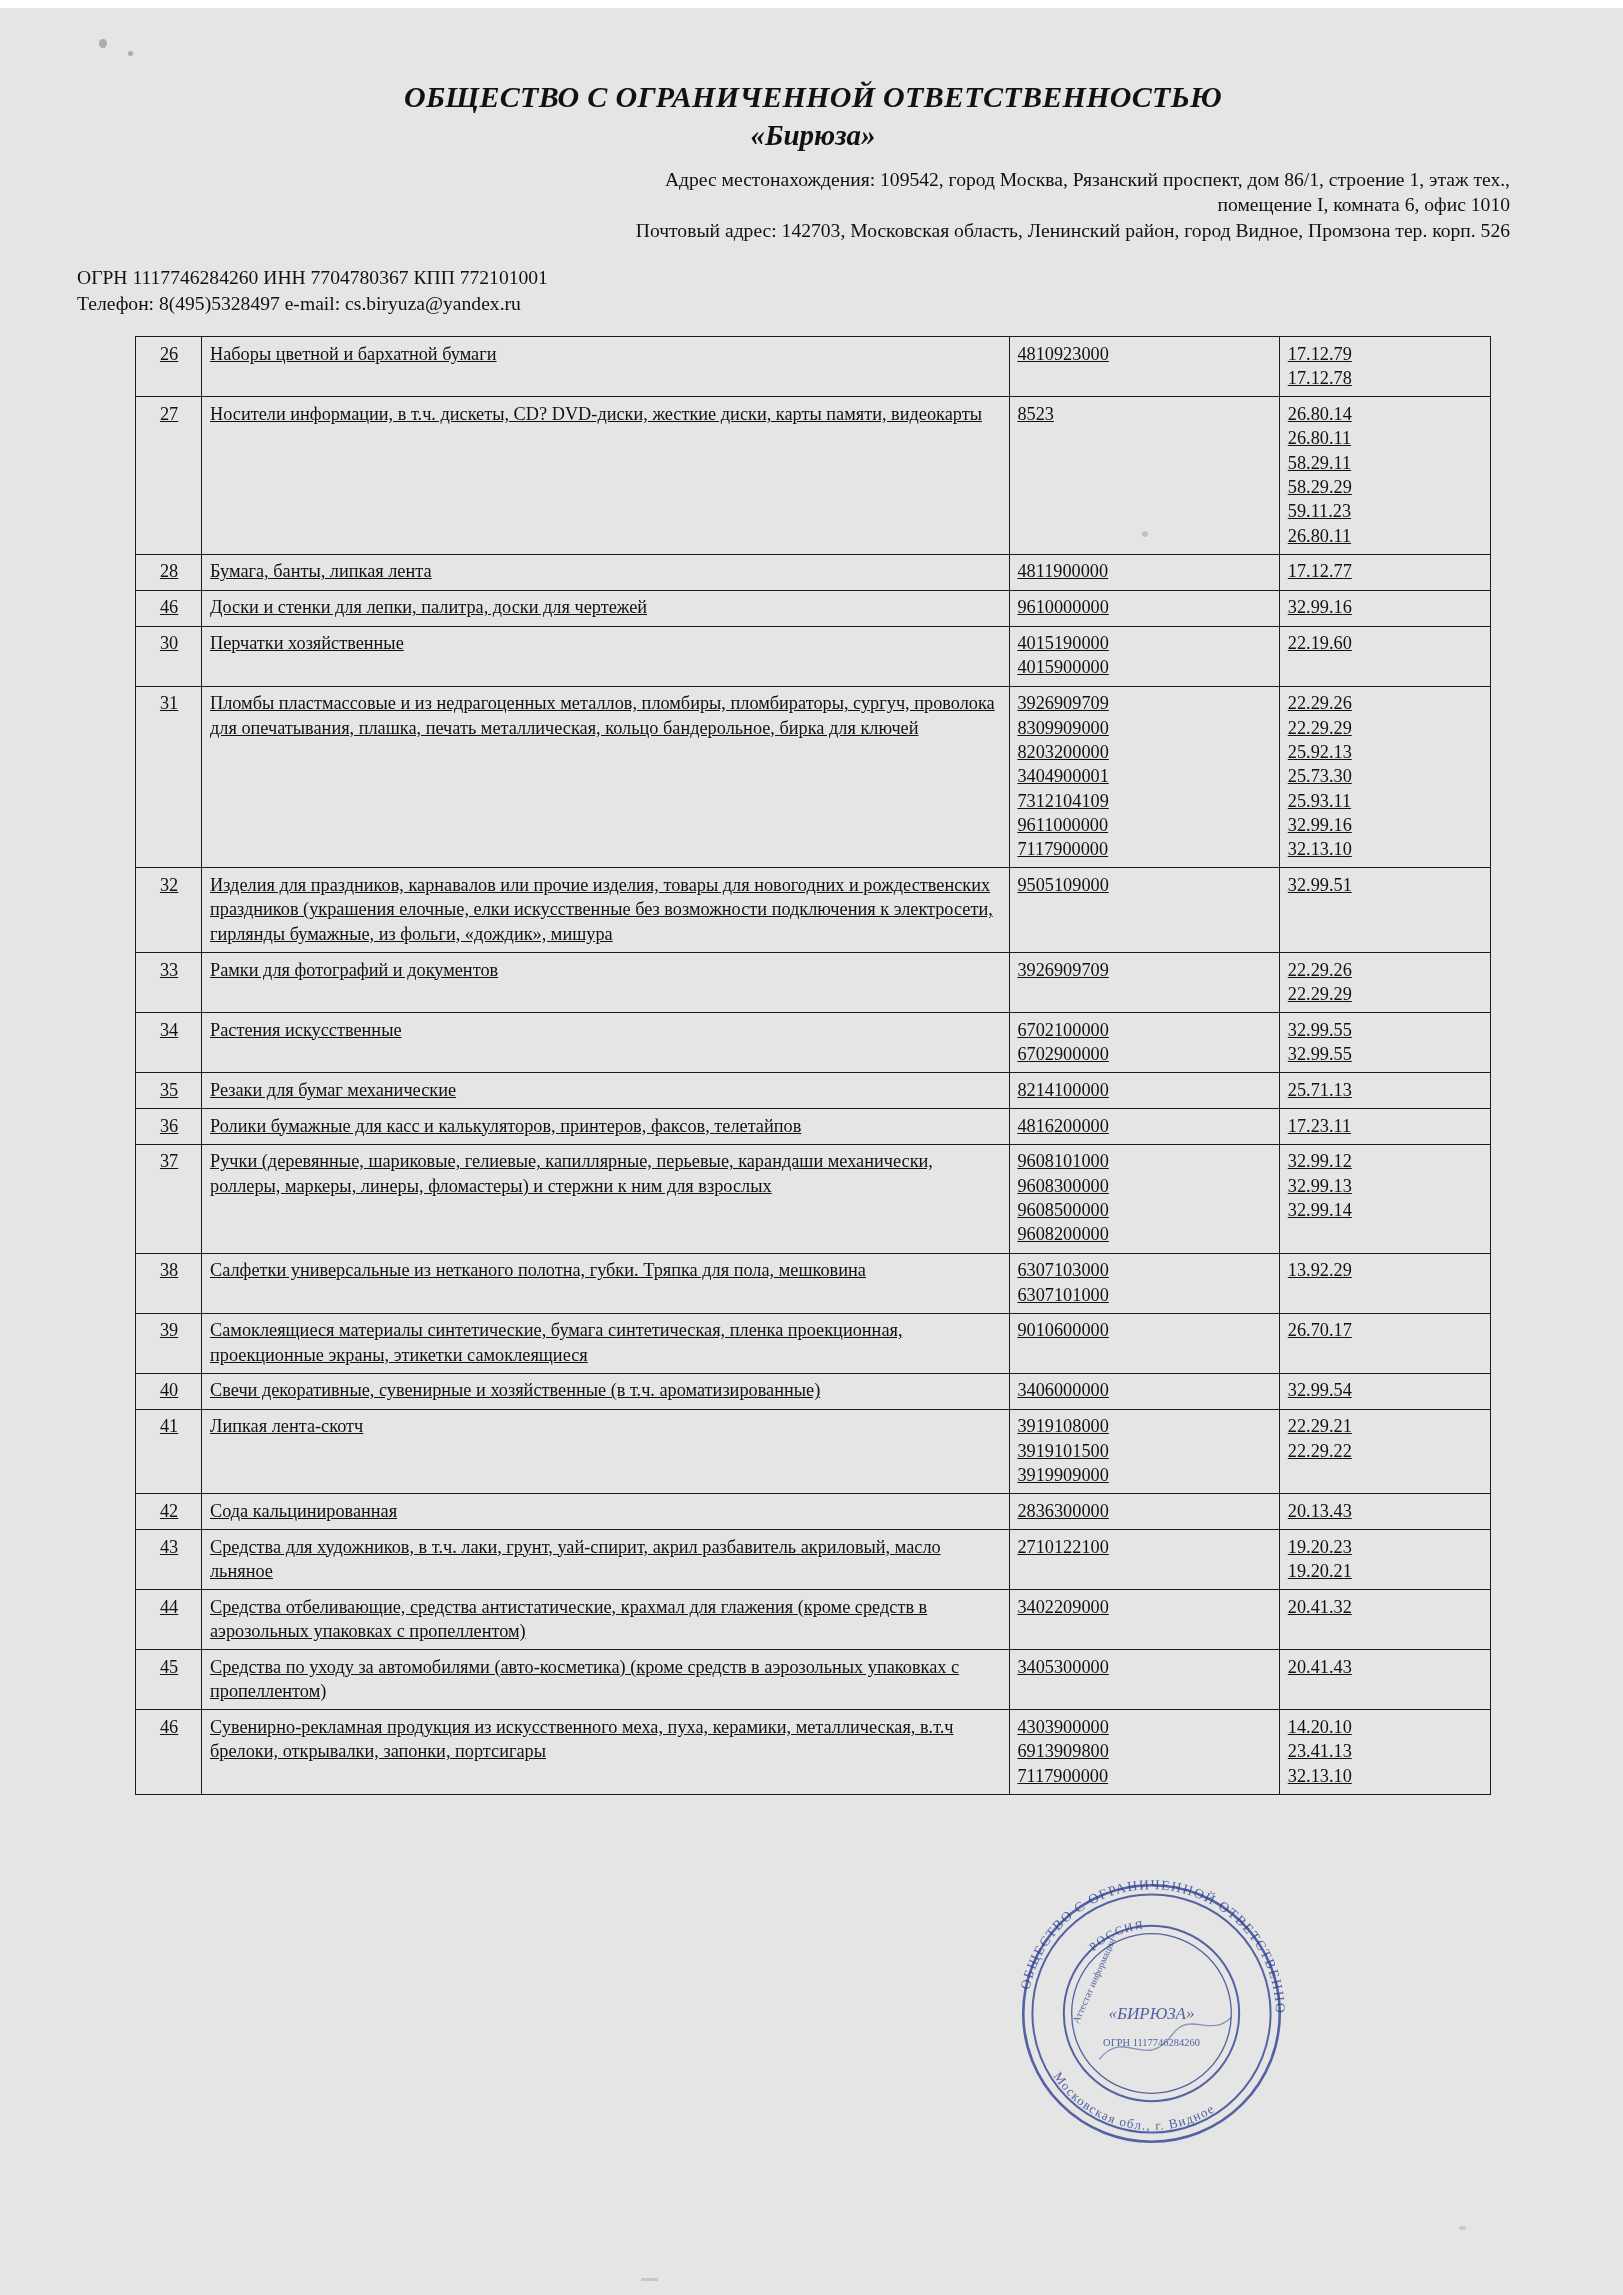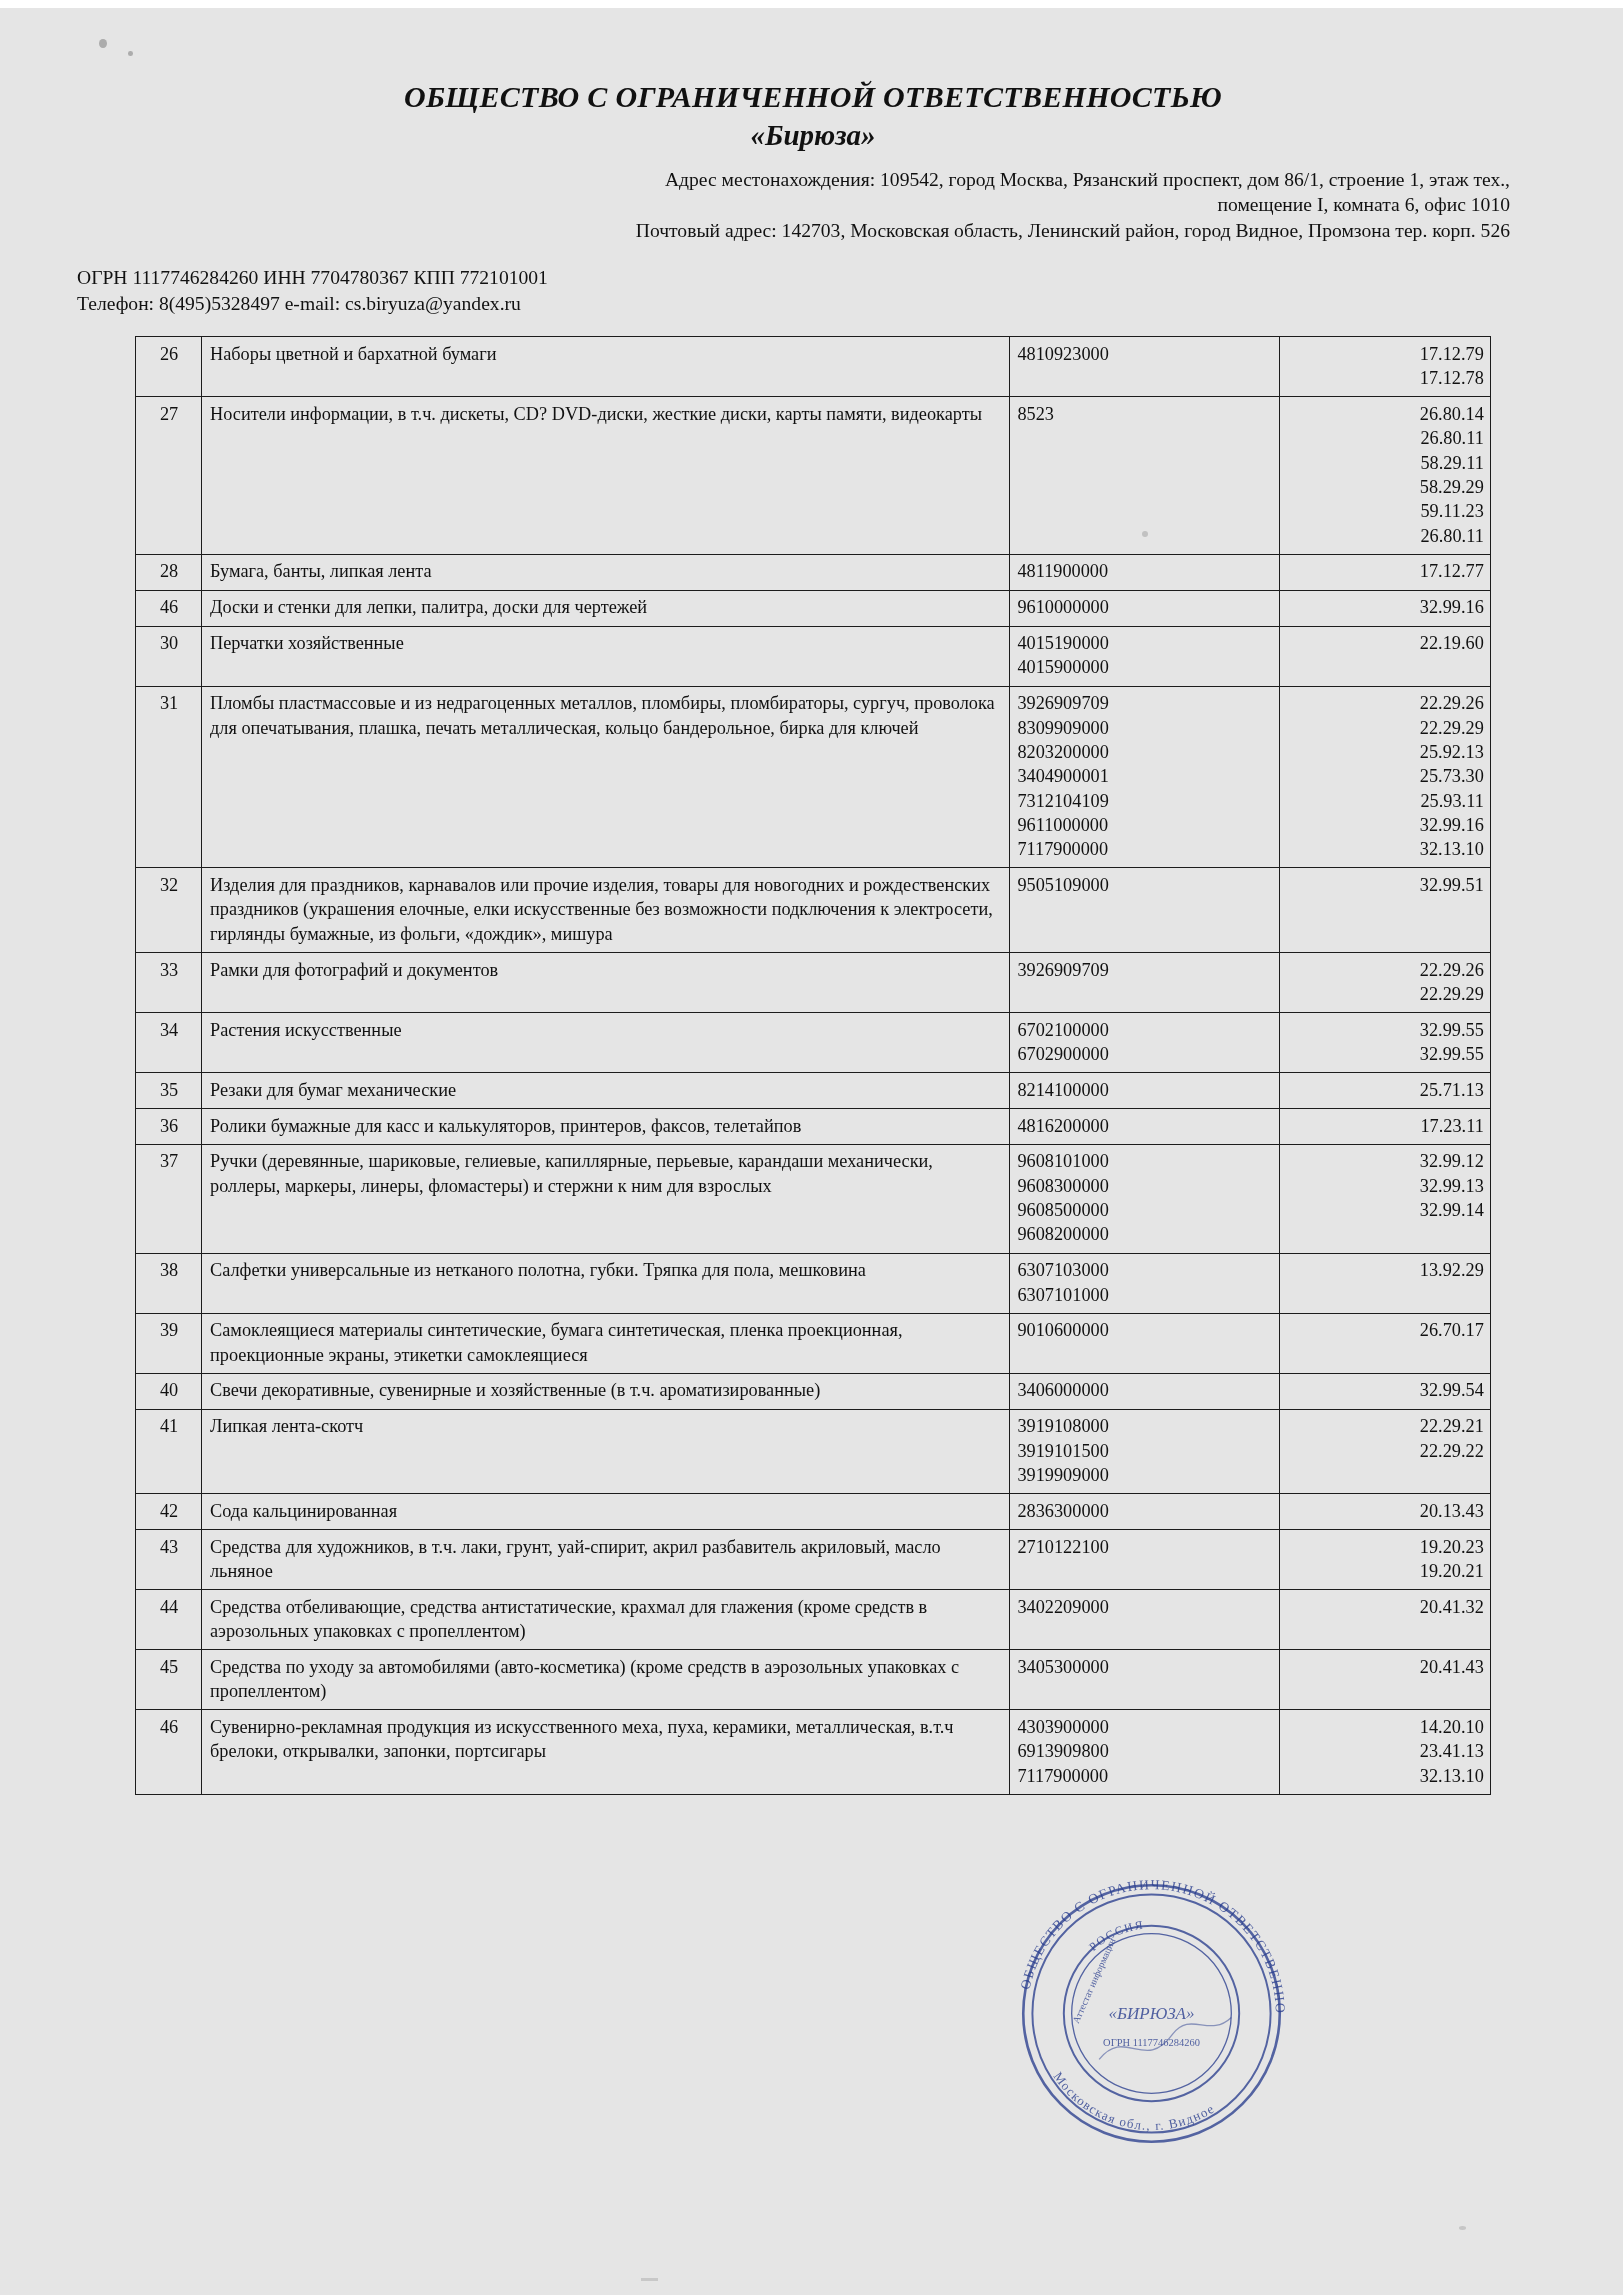--- a/index.html
+++ b/index.html
@@ -60,37 +60,38 @@
     line-height: 1.32;
     margin-top: 22px;
   }
 
   
   table.main {
     border-collapse: collapse;
     width: 1112px;
     margin: 19.6px auto 0 auto;
     table-layout: fixed;
+    text-decoration: underline;
   }
   table.main td {
     border: 1.3px solid #1c1c1c;
     vertical-align: top;
     padding: 4.6px 6.5px 5.9px 7.9px;
     font-size: 18.3px;
     line-height: 1.33;
   }
   td.c-num {
     width: 51px;
     text-align: center;
     padding-left: 0;
     padding-right: 0;
   }
   td.c-name { width: 792px; }
   td.c-code { width: 255px; }
-  td.c-okpd { width: 196px; text-align: right; }
+  td.c-okpd { width: 196px; }
   .codes div, .okpd div { white-space: nowrap; }
 
   
   .speck {
     position: absolute;
     background: #7d7d7d;
     opacity: 0.55;
   }
   .sp1 { left: 99px; top: 31px; width: 7.9px; height: 9.2px; border-radius: 50%; }
   .sp2 { left: 128px; top: 43px; width: 4.6px; height: 4.6px; border-radius: 50%; }

